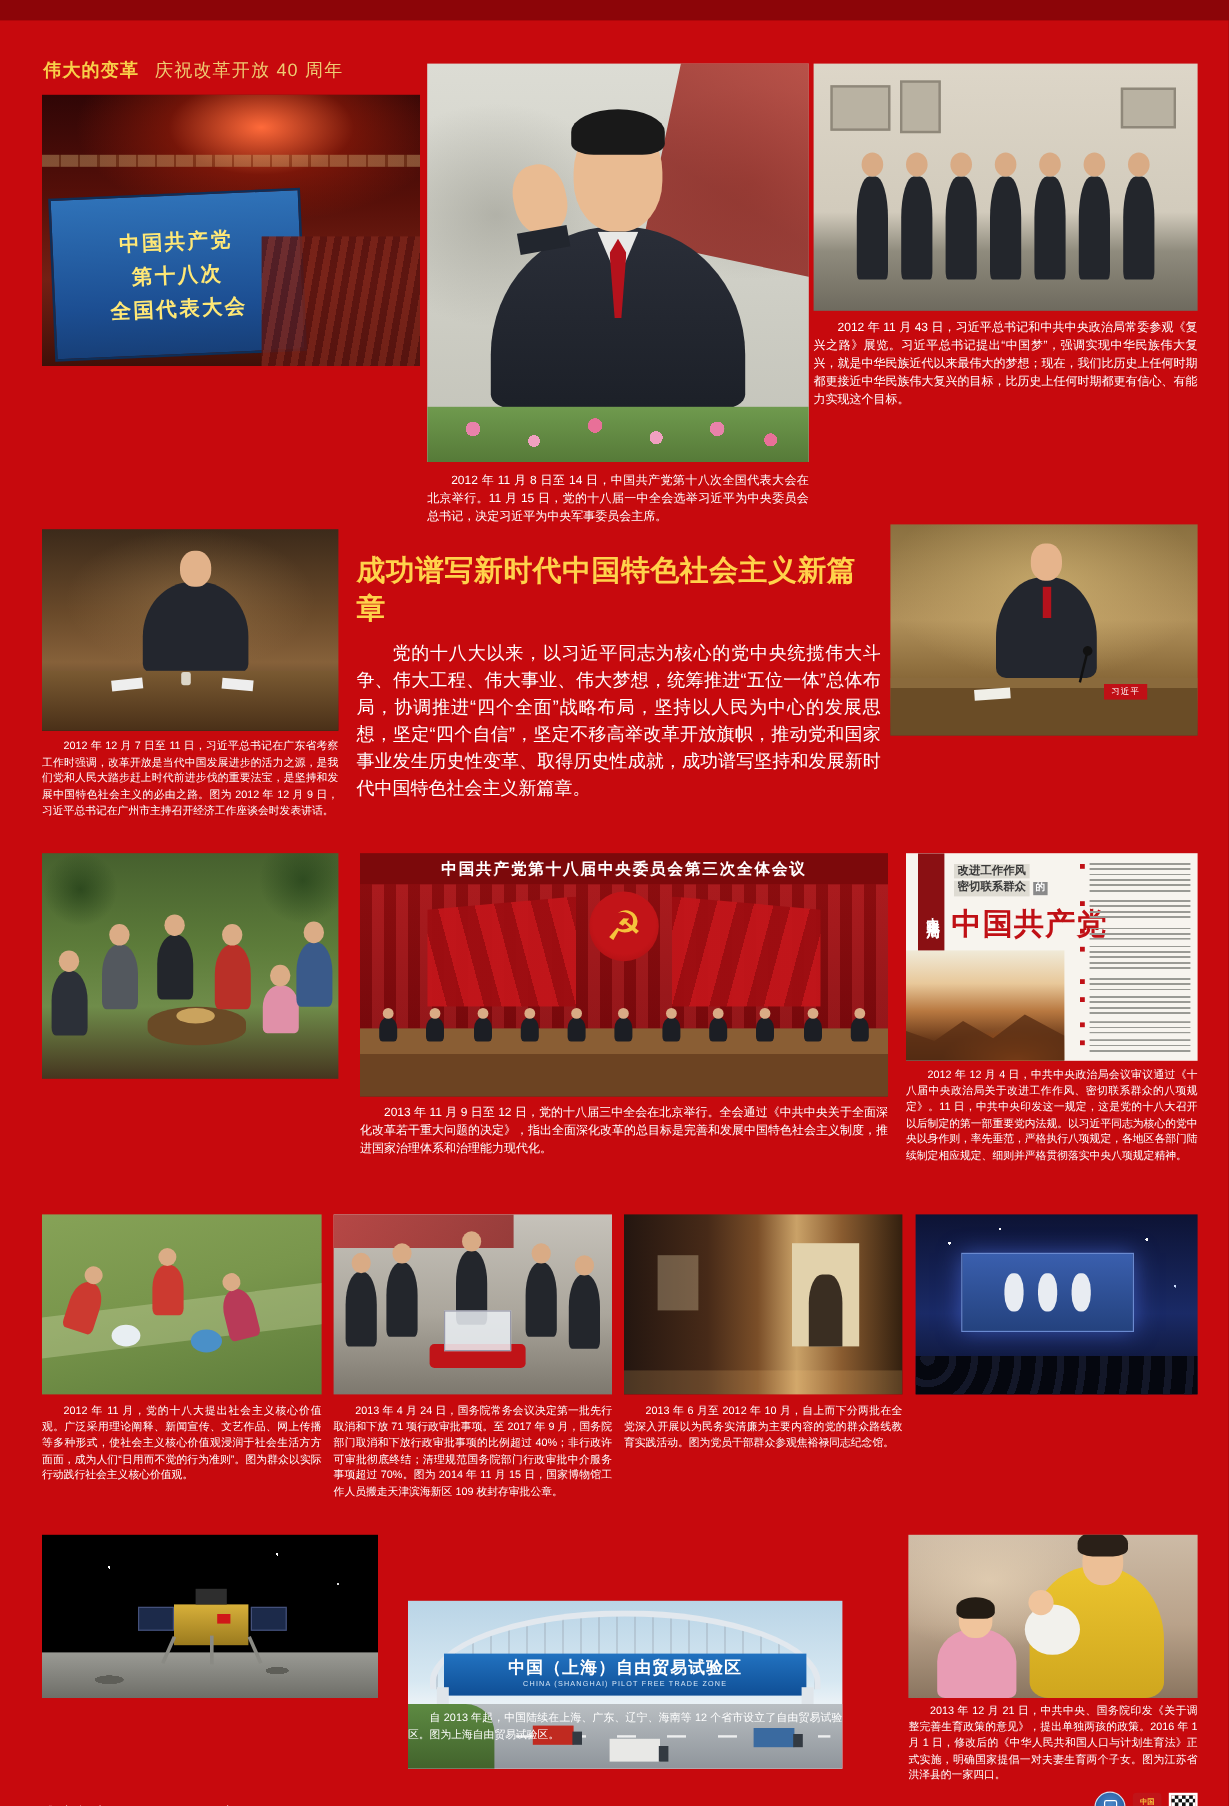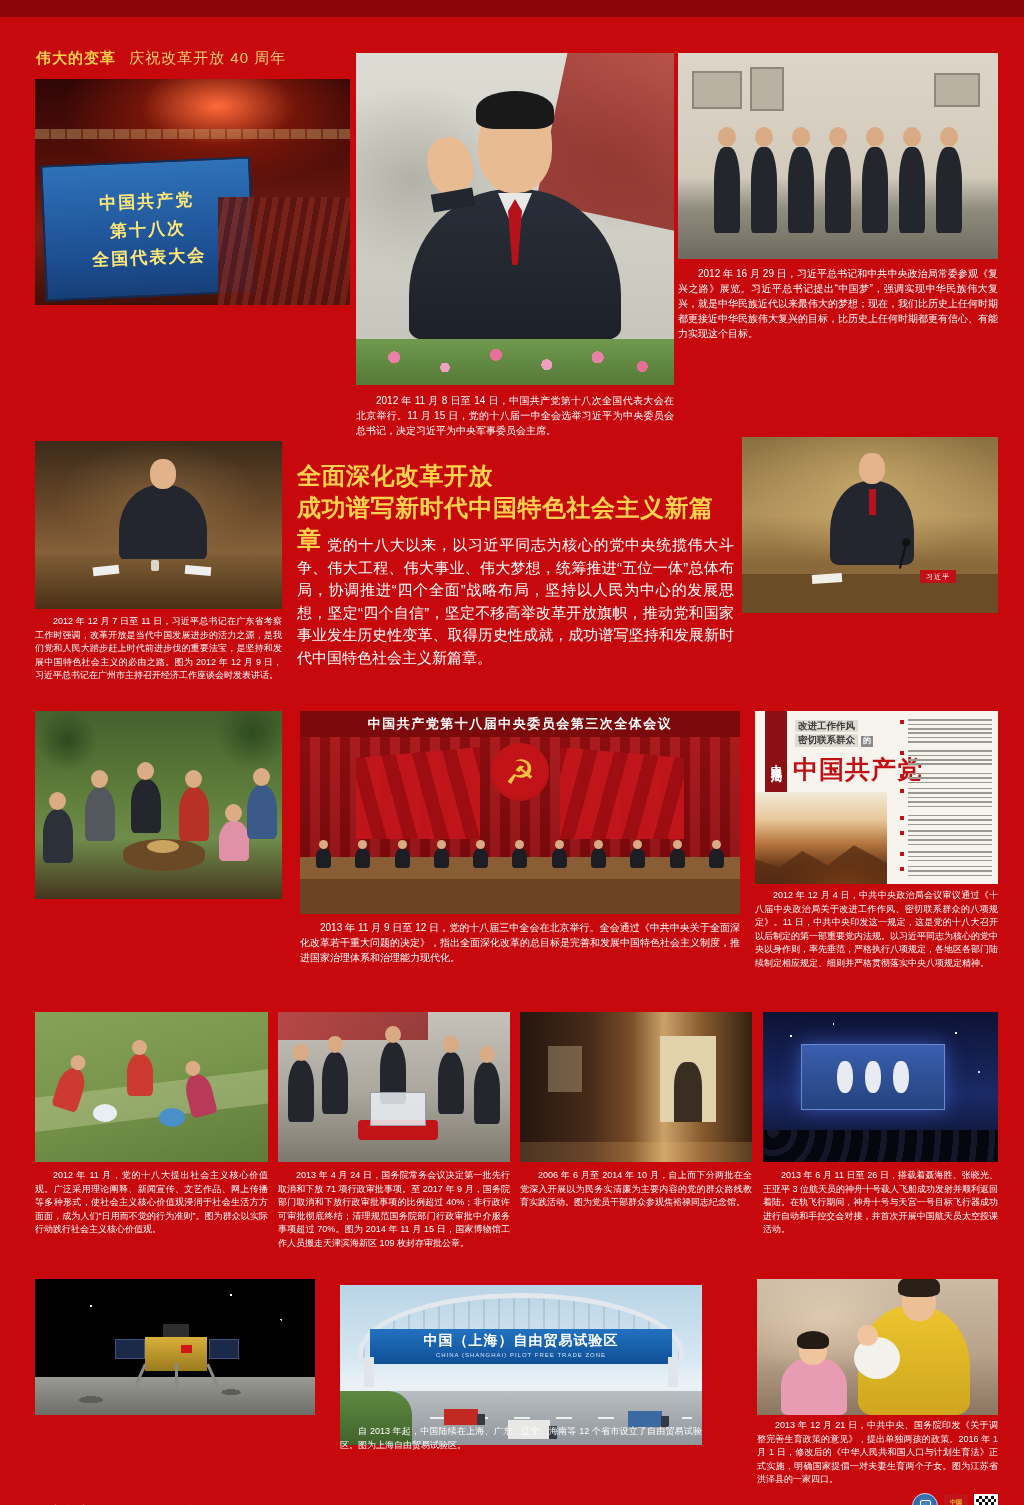--- a/index.html
+++ b/index.html
@@ -241,21 +241,21 @@
     background:linear-gradient(180deg,#d8b03a,#9a7a1e); }
   .pM .topbox { position:absolute; left:128px; bottom:78px; width:26px; height:13px; background:#2e2e2e; }
   .pM .panel { position:absolute; bottom:56px; width:28px; height:18px; background:#1c2a4a; border:1px solid #44507a; }
   .pM .pnL { left:80px; } .pM .pnR { left:174px; }
   .pM .leg { position:absolute; bottom:28px; width:3px; height:24px; background:#8a8a84; }
   .pM .l1 { left:104px; transform:rotate(24deg); }
   .pM .l2 { left:140px; }
   .pM .l3 { left:176px; transform:rotate(-24deg); }
   .pM .flag { position:absolute; left:146px; bottom:62px; width:11px; height:8px; background:#d01818; }
   
-  .pN { left:340px; top:1268px; width:362px; height:160px;
+  .pN { left:340px; top:1317px; width:362px; height:140px;
     background:linear-gradient(180deg,#b9d4e6 0%,#d7e8f2 48%,#e9f1f6 60%); }
   .pN .arch { position:absolute; left:18px; top:8px; width:326px; height:66px; box-sizing:border-box;
     border:5px solid #e2e8ee; border-bottom:none; border-radius:50% 50% 0 0/92% 92% 0 0;
     background:repeating-linear-gradient(90deg, rgba(150,160,172,.35) 0 2px, transparent 2px 15px); }
   .pN .sign { position:absolute; left:30px; top:44px; width:302px; height:35px;
     background:linear-gradient(180deg,#2272c0,#0f4f96); text-align:center; color:#fff; }
   .pN .sign .cn { font-size:14px; font-weight:bold; letter-spacing:1px; line-height:22px; display:block; }
   .pN .sign .en { font-size:6px; letter-spacing:1px; color:#d6e6f6; line-height:8px; display:block; }
   .pN .pyl { position:absolute; top:72px; width:10px; height:30px; background:#dfe5ea; }
   .pN .pyL { left:24px; } .pN .pyR { right:24px; }
@@ -341,33 +341,32 @@
     <div class="row">
       <div class="man"></div>
       <div class="man"></div>
       <div class="man"></div>
       <div class="man"></div>
       <div class="man"></div>
       <div class="man"></div>
       <div class="man"></div>
     </div>
   </div>
-  <div class="cap" style="left:678px; top:249px; width:320px;">2012 年 16 月 29 日，习近平总书记和中共中央政治局常委参观《复兴之路》展览。习近平总书记提出“中国梦”，强调实现中华民族伟大复兴，就是中华民族近代以来最伟大的梦想；现在，我们比历史上任何时期都更接近中华民族伟大复兴的目标，比历史上任何时期都更有信心、有能力实现这个目标。</div>
+  <div class="cap" style="left:678px; top:249px; width:320px;">2012 年 11 月 43 日，习近平总书记和中共中央政治局常委参观《复兴之路》展览。习近平总书记提出“中国梦”，强调实现中华民族伟大复兴，就是中华民族近代以来最伟大的梦想；现在，我们比历史上任何时期都更接近中华民族伟大复兴的目标，比历史上任何时期都更有信心、有能力实现这个目标。</div>
 
   <div class="ph pD">
     <div class="man"></div>
     <div class="desk"></div>
     <div class="paper pp1"></div>
     <div class="paper pp2"></div>
     <div class="cup"></div>
   </div>
   <div class="cap sm" style="left:35px; top:598px; width:247px;">2012 年 12 月 7 日至 11 日，习近平总书记在广东省考察工作时强调，改革开放是当代中国发展进步的活力之源，是我们党和人民大踏步赶上时代前进步伐的重要法宝，是坚持和发展中国特色社会主义的必由之路。图为 2012 年 12 月 9 日，习近平总书记在广州市主持召开经济工作座谈会时发表讲话。</div>
 
   <div class="lead-title">
-    <div>全面深化改革开放</div>
     <div>成功谱写新时代中国特色社会主义新篇章</div>
   </div>
   <div class="lead-body">党的十八大以来，以习近平同志为核心的党中央统揽伟大斗争、伟大工程、伟大事业、伟大梦想，统筹推进“五位一体”总体布局，协调推进“四个全面”战略布局，坚持以人民为中心的发展思想，坚定“四个自信”，坚定不移高举改革开放旗帜，推动党和国家事业发生历史性变革、取得历史性成就，成功谱写坚持和发展新时代中国特色社会主义新篇章。</div>
 
   <div class="ph pE">
     <div class="man"></div>
     <div class="tie"></div>
     <div class="desk"></div>
     <div class="paper"></div>
     <div class="mic"></div>
@@ -464,31 +463,30 @@
     <div class="cloth"></div>
     <div class="case"></div>
   </div>
   <div class="cap sm" style="left:278px; top:1152px; width:232px;">2013 年 4 月 24 日，国务院常务会议决定第一批先行取消和下放 71 项行政审批事项。至 2017 年 9 月，国务院部门取消和下放行政审批事项的比例超过 40%；非行政许可审批彻底终结；清理规范国务院部门行政审批中介服务事项超过 70%。图为 2014 年 11 月 15 日，国家博物馆工作人员搬走天津滨海新区 109 枚封存审批公章。</div>
 
   <div class="ph pK">
     <div class="sidep"></div>
     <div class="wp"></div>
     <div class="floor"></div>
   </div>
-  <div class="cap sm" style="left:520px; top:1152px; width:232px;">2006 年 6 月至 2014 年 10 月，自上而下分两批在全党深入开展以为民务实清廉为主要内容的党的群众路线教育实践活动。图为党员干部群众参观焦裕禄同志纪念馆。</div>
+  <div class="cap sm" style="left:520px; top:1152px; width:232px;">2013 年 6 月至 2012 年 10 月，自上而下分两批在全党深入开展以为民务实清廉为主要内容的党的群众路线教育实践活动。图为党员干部群众参观焦裕禄同志纪念馆。</div>
 
   <div class="ph pL">
     <div class="screen">
       <div class="ast"></div>
       <div class="ast"></div>
       <div class="ast"></div>
     </div>
     <div class="crowd"></div>
   </div>
-  <div class="cap sm" style="left:763px; top:1152px; width:235px;">2013 年 6 月 11 日至 26 日，搭载着聂海胜、张晓光、王亚平 3 位航天员的神舟十号载人飞船成功发射并顺利返回着陆。在轨飞行期间，神舟十号与天宫一号目标飞行器成功进行自动和手控交会对接，并首次开展中国航天员太空授课活动。</div>
 
   <div class="ph pM">
     <div class="ground"></div>
     <div class="panel pnL"></div>
     <div class="panel pnR"></div>
     <div class="body"></div>
     <div class="topbox"></div>
     <div class="leg l1"></div>
     <div class="leg l2"></div>
     <div class="leg l3"></div>

